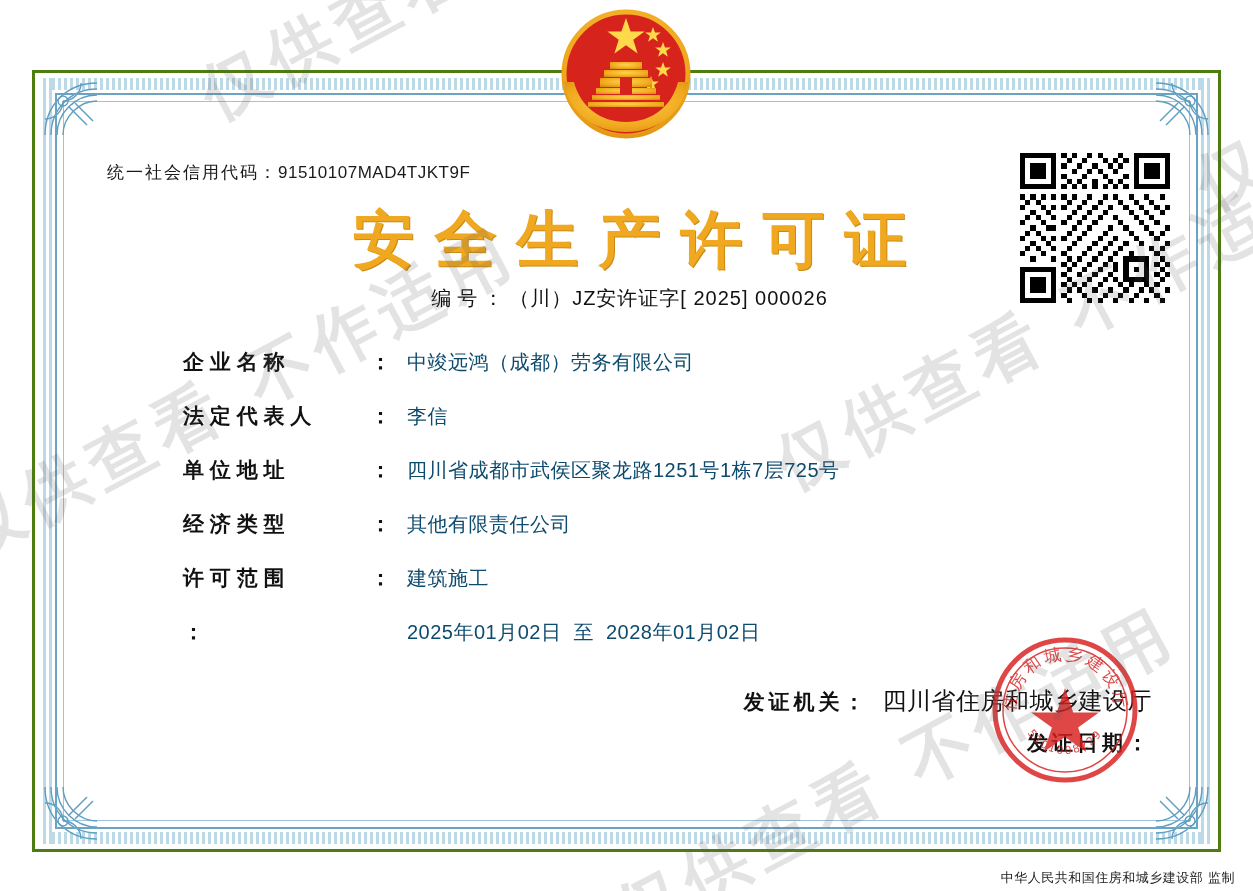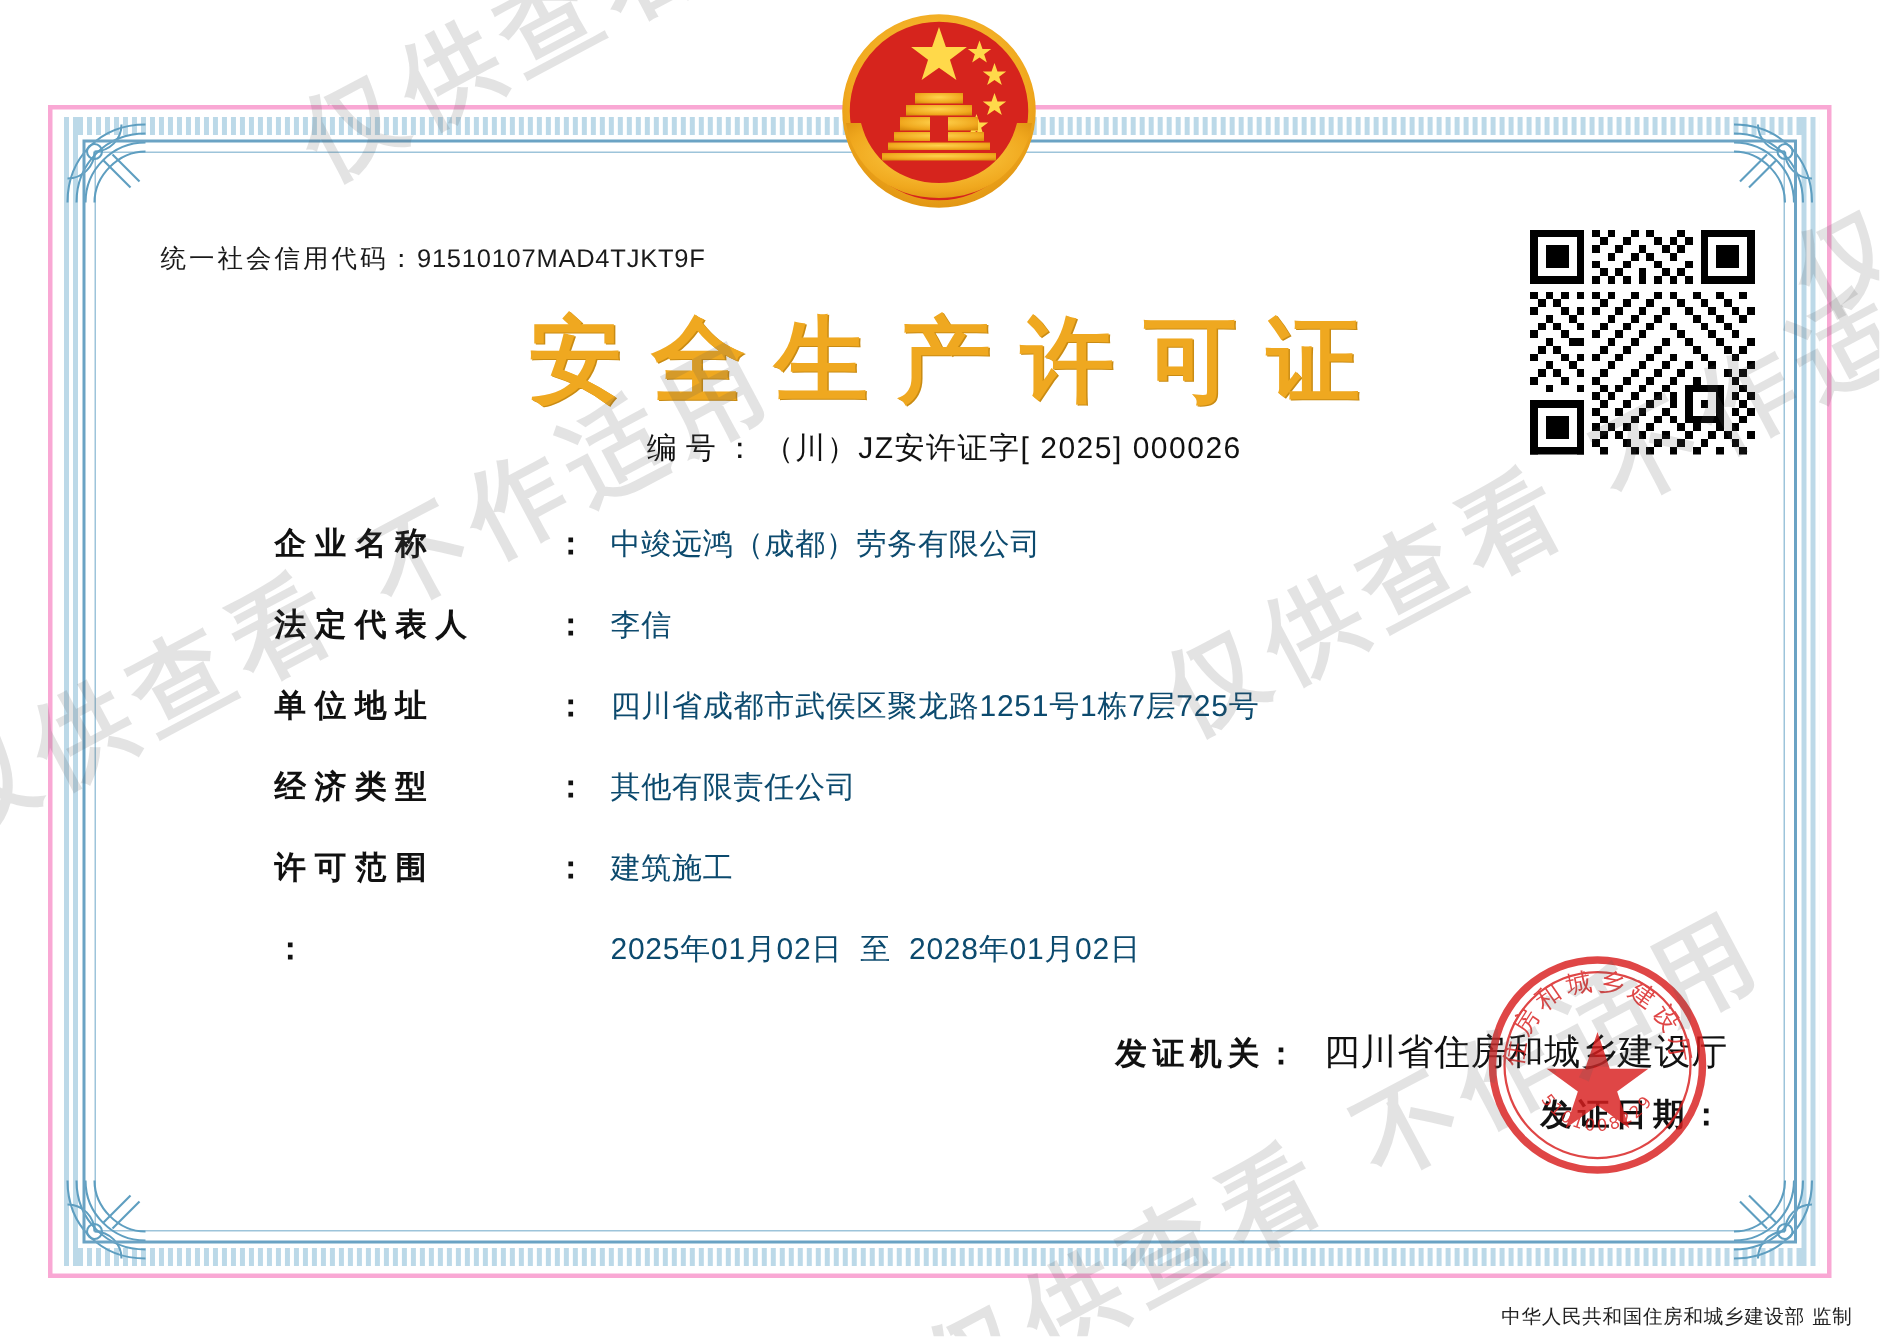--- a/index.html
+++ b/index.html
@@ -16,21 +16,21 @@
   }
 
   
   .cert-frame {
     position: absolute;
     left: 32px;
     top: 70px;
     width: 1189px;
     height: 782px;
     box-sizing: border-box;
-    border: 3px solid #f9a8d4;
+    border: 3px solid #4d7c0f;
     background: #ffffff;
   }
   .cert-frame::before {
     content: "";
     position: absolute;
     left: 5px; top: 5px; right: 5px; bottom: 5px;
     border: 12px solid transparent;
     background:
       repeating-linear-gradient(90deg, #bcd9e8 0 3px, #ffffff 3px 6px) ,
       #ffffff;

